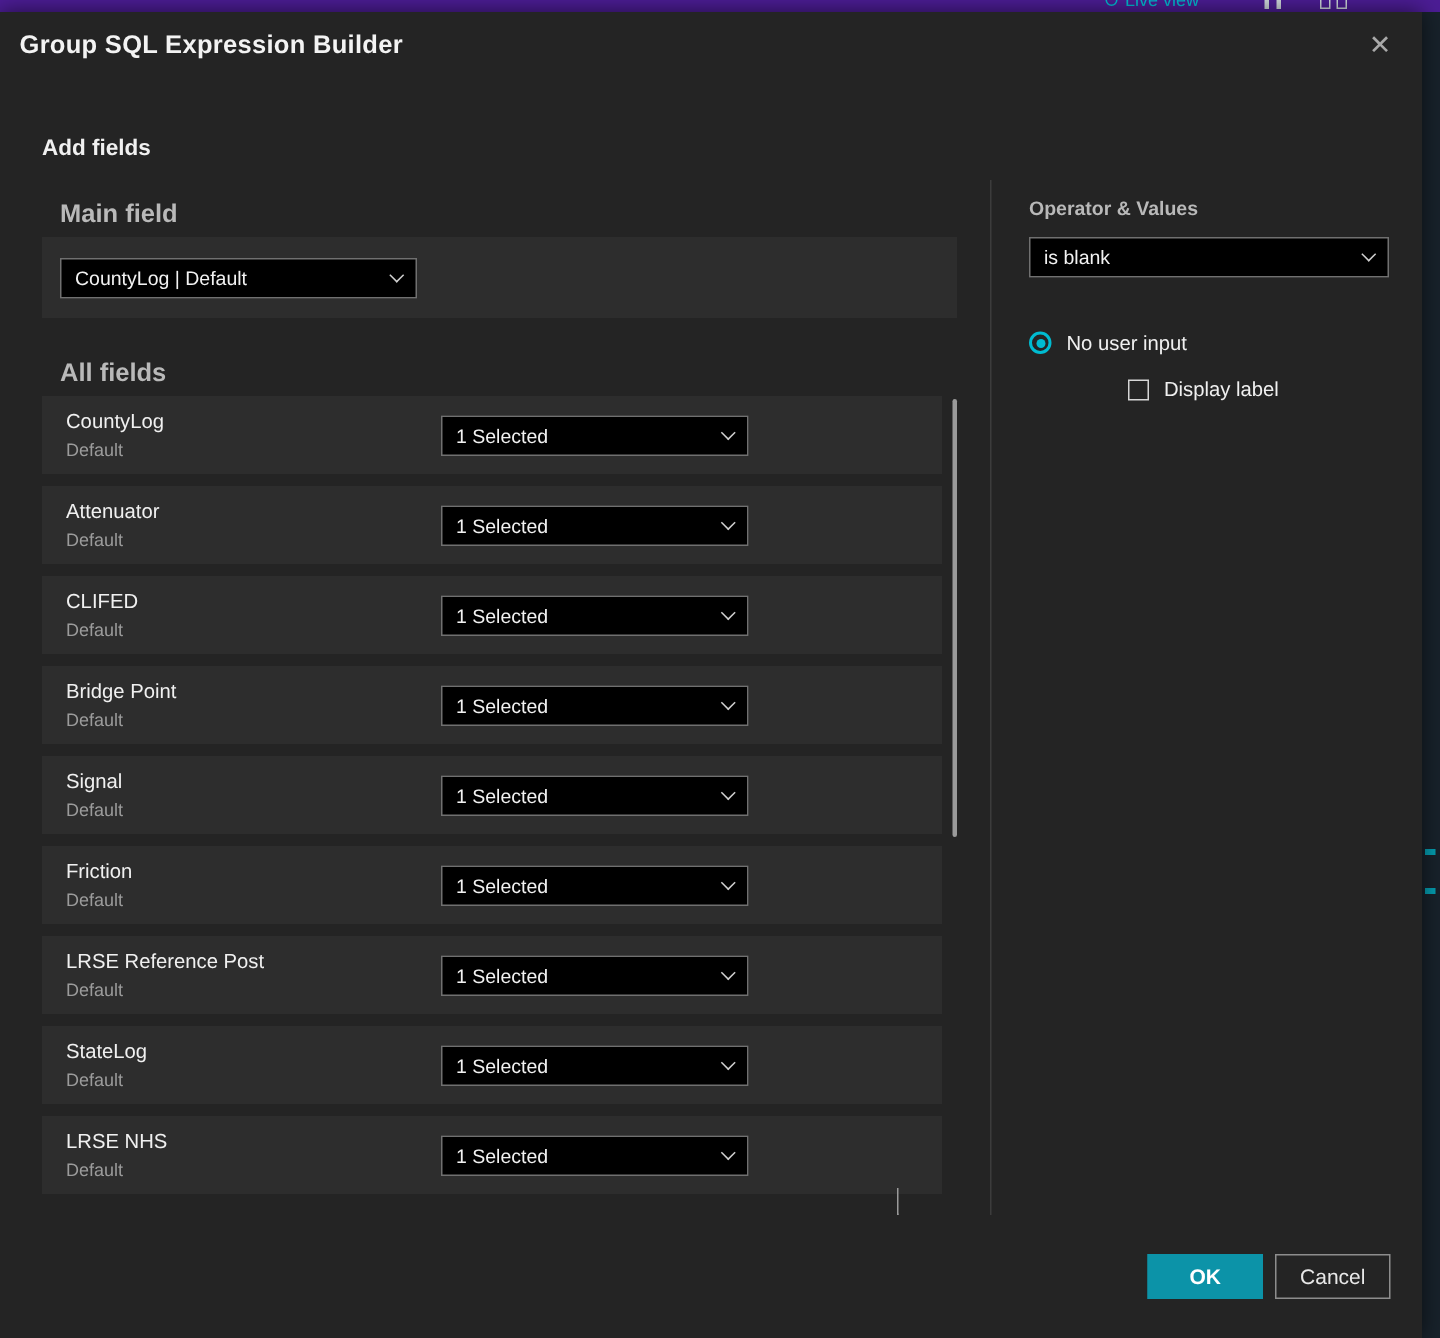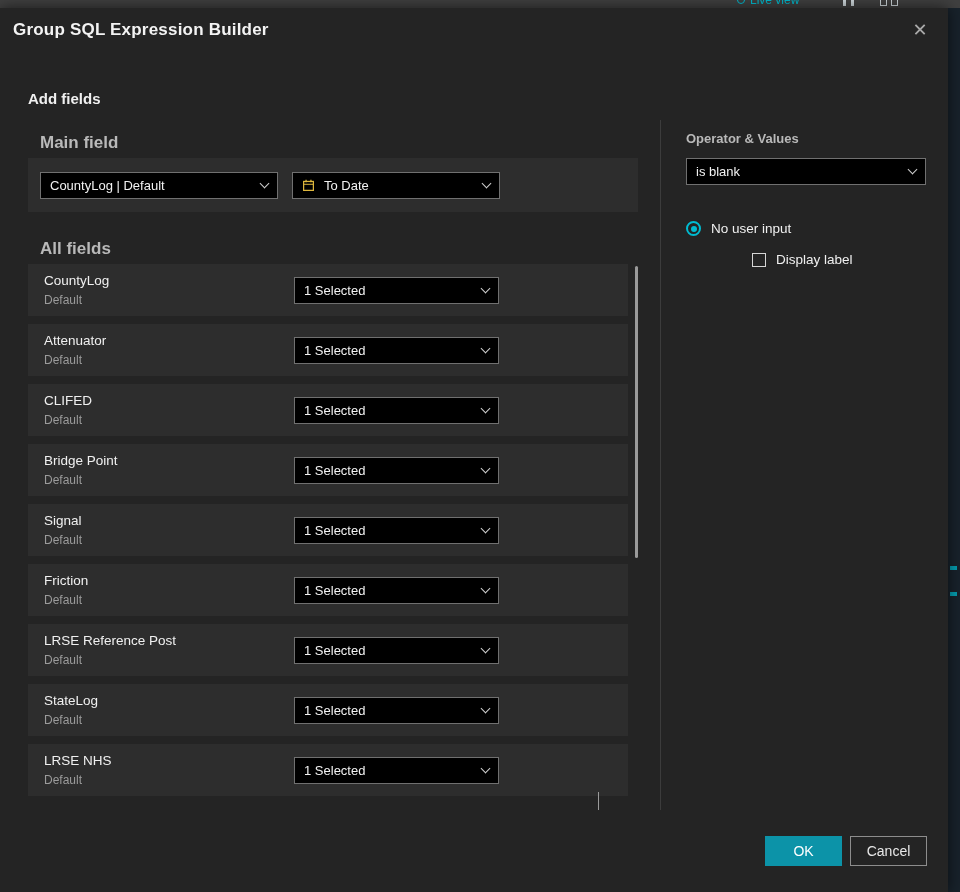--- a/index.html
+++ b/index.html
@@ -10,21 +10,21 @@
   html,body{margin:0;padding:0;}
   body{
     width:960px;height:892px;position:relative;overflow:hidden;
     background:#18222b;
     font-family:"Liberation Sans", sans-serif;
     color:#ffffff;
     -webkit-font-smoothing:antialiased;
   }
 
   
-  .app-strip{position:absolute;top:0;left:0;width:960px;height:8px;overflow:hidden;background:#404040;}
+  .app-strip{position:absolute;top:0;left:0;width:960px;height:8px;overflow:hidden;background:#4c1d95;}
   .live-view{position:absolute;top:-7px;left:737px;display:flex;align-items:center;gap:5px;color:var(--accent);font-size:12px;}
   .live-dot{width:8px;height:8px;border:1.5px solid var(--accent);border-radius:50%;}
   .strip-bars{position:absolute;top:-4px;display:flex;gap:5px;}
   .strip-bars i{display:block;width:3px;height:10px;background:#cfd8dc;}
   .strip-rects{position:absolute;top:-4px;display:flex;gap:4px;}
   .strip-rects i{display:block;width:7px;height:10px;border:1.5px solid #cfd8dc;}
   .edge-sliver{position:absolute;top:8px;right:0;width:12px;height:884px;background:#18222b;}
   .edge-tick{position:absolute;left:2px;width:7px;height:4px;background:var(--accent);opacity:.8;}
 
   
@@ -80,21 +80,21 @@
   .radio{width:15px;height:15px;border-radius:50%;border:2px solid var(--accent);display:flex;align-items:center;justify-content:center;}
   .radio .dot{width:6px;height:6px;border-radius:50%;background:var(--accent);}
   .radio-label{font-size:13.5px;color:#f0f0f0;}
   .check-row{position:absolute;left:708px;top:244px;display:flex;align-items:center;gap:10px;cursor:pointer;padding-left:44px;}
   .checkbox{width:14px;height:14px;border:1.5px solid #d6d6d6;background:transparent;}
   .check-label{font-size:13.5px;color:#f0f0f0;}
 
   
   .btn{position:absolute;top:828px;height:30px;width:77px;font-size:14px;font-family:"Liberation Sans",sans-serif;
     display:flex;align-items:center;justify-content:center;cursor:pointer;}
-  .btn-ok{left:765px;background:var(--ok);border:1px solid var(--ok);color:#fff;}
+  .btn-ok{left:765px;background:var(--ok);border:1px solid var(--ok);color:#fff;font-weight:bold;}
   .btn-cancel{left:850px;background:transparent;border:1px solid #8d8d8d;color:#e8e8e8;}
 </style>
 </head>
 <body>
 
 <div class="app-strip">
   <div class="live-view">
     <span class="live-dot"></span>
     <span>Live view</span>
   </div>
@@ -117,34 +117,20 @@
 
   <div class="dlg-title">Group SQL Expression Builder</div>
   <button class="dlg-close">✕</button>
 
   <div class="section-title">Add fields</div>
 
   <div class="group-label lbl-main">Main field</div>
   <div class="main-panel">
     <div class="select main-field-select">
       <span class="txt">CountyLog | Default</span>
-      <span class="chev"></span>
-    </div>
-    <div class="select main-value-select">
-      <span class="left-group">
-        <span class="cal-icon">
-          <svg width="13" height="13" viewBox="0 0 16 16">
-            <rect x="2" y="3" width="12" height="11" fill="none" stroke="#e0b93e" stroke-width="1.5"></rect>
-            <line x1="2" y1="6.5" x2="14" y2="6.5" stroke="#e0b93e" stroke-width="1.2"></line>
-            <line x1="5" y1="1" x2="5" y2="4" stroke="#e0b93e" stroke-width="1.5"></line>
-            <line x1="11" y1="1" x2="11" y2="4" stroke="#e0b93e" stroke-width="1.5"></line>
-          </svg>
-        </span>
-        <span class="txt">To Date</span>
-      </span>
       <span class="chev"></span>
     </div>
   </div>
 
   <div class="group-label lbl-all">All fields</div>
   <div class="fields-list">
   <div class="field-row">
     <div class="row-name">CountyLog</div>
     <div class="row-sub">Default</div>
     <div class="select row-select">

